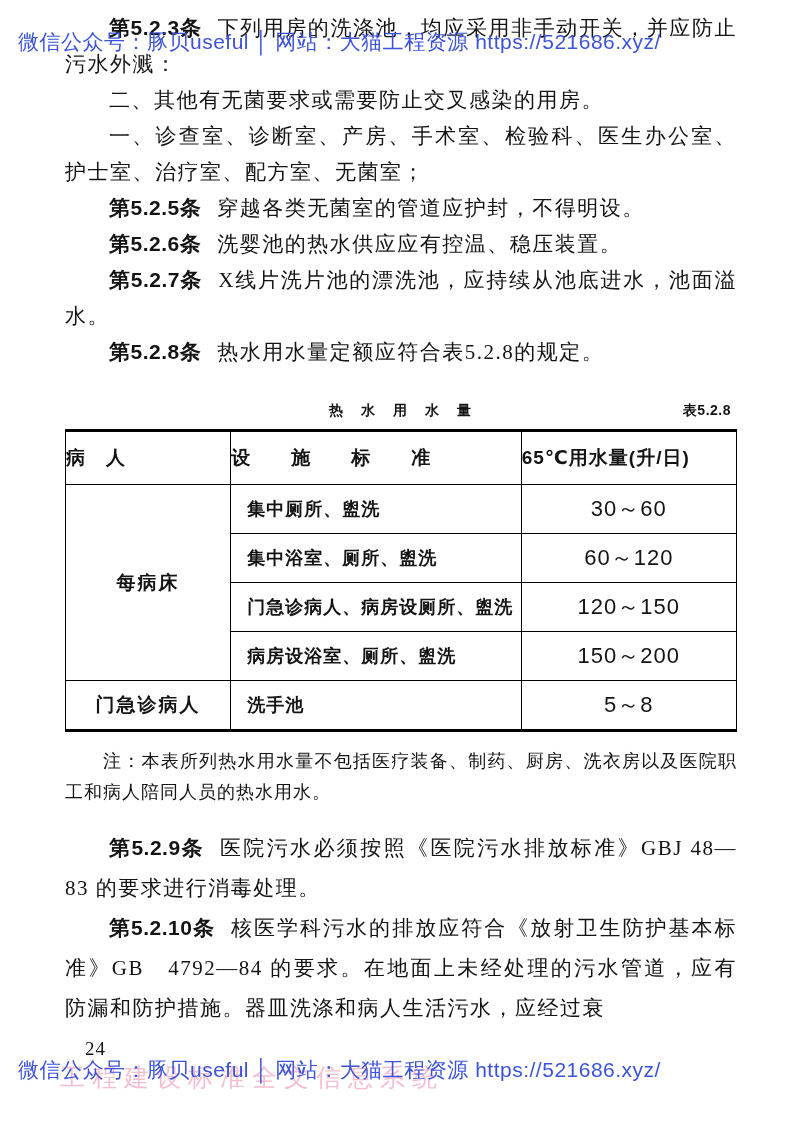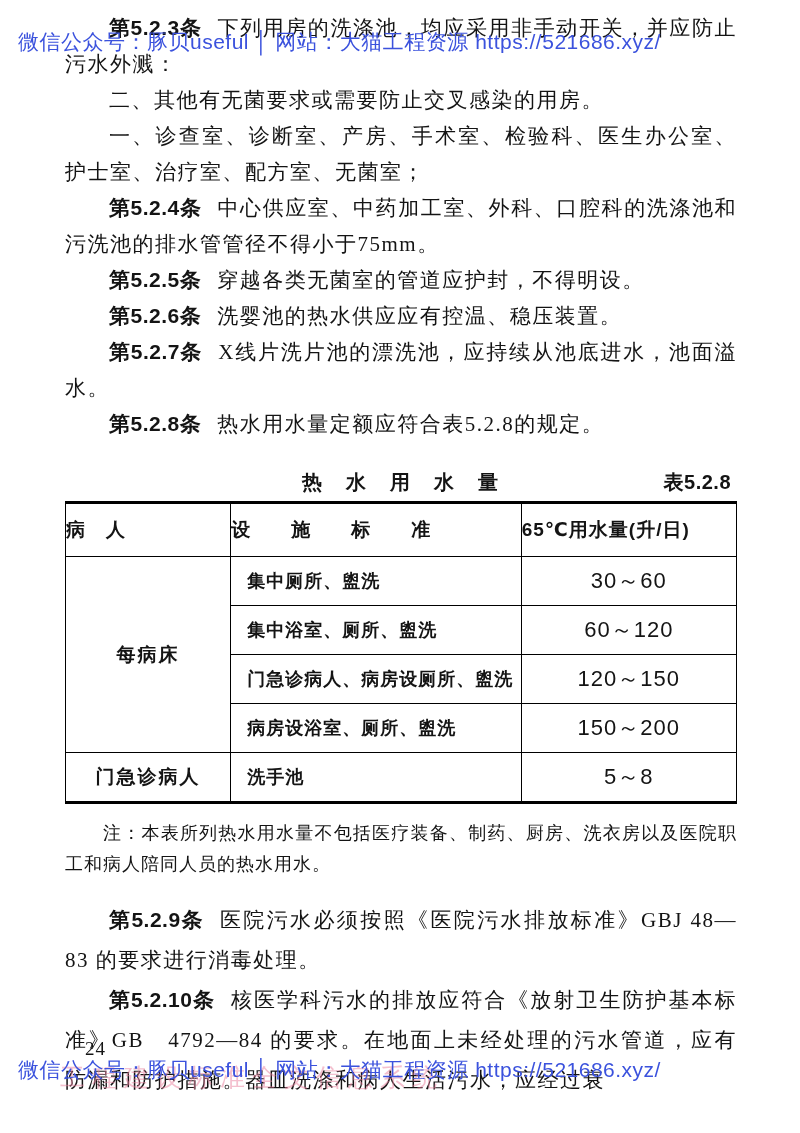--- a/index.html
+++ b/index.html
@@ -33,21 +33,21 @@
     margin-right:16px;
     letter-spacing:0.5px;
   }
   
   .table-block { margin-top:10px; }
   .table-title-row {
     position:relative;
     height:38px; line-height:38px;
     font-family:"Liberation Sans","DejaVu Sans",sans-serif;
     font-weight:bold;
-    font-size:20px;
+    font-size:14px;
     text-align:center;
     letter-spacing:2px;
     margin-top:21px;
   }
   .table-no { position:absolute; right:6px; top:0; letter-spacing:0.5px; }
   table.usage {
     width:100%;
     border-collapse:collapse;
     border-top:3px solid #000;
     border-bottom:3px solid #000;
@@ -137,23 +137,20 @@
     </p>
 
     <p class="para">
       <span>二、其他有无菌要求或需要防止交叉感染的用房。</span>
     </p>
 
     <p class="para">
       <span>一、诊查室、诊断室、产房、手术室、检验科、医生办公室、护士室、治疗室、配方室、无菌室；</span>
     </p>
 
-    <p class="para">
-      <span class="clause-label">第5.2.4条</span><span>中心供应室、中药加工室、外科、口腔科的洗涤池和污洗池的排水管管径不得小于75mm。</span>
-    </p>
 
     <p class="para">
       <span class="clause-label">第5.2.5条</span><span>穿越各类无菌室的管道应护封，不得明设。</span>
     </p>
 
     <p class="para">
       <span class="clause-label">第5.2.6条</span><span>洗婴池的热水供应应有控温、稳压装置。</span>
     </p>
 
     <p class="para">

